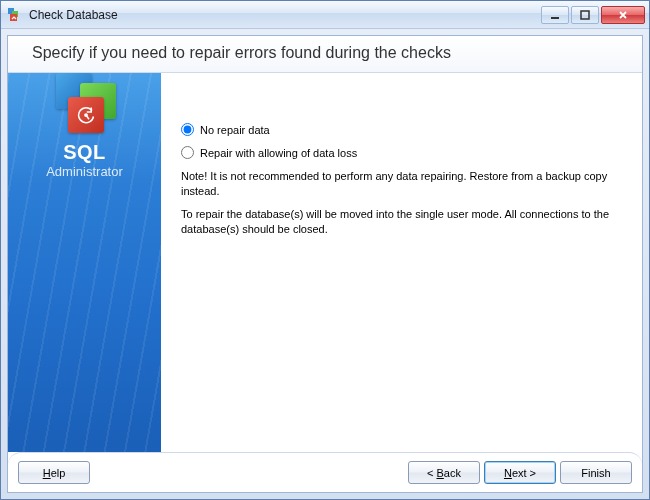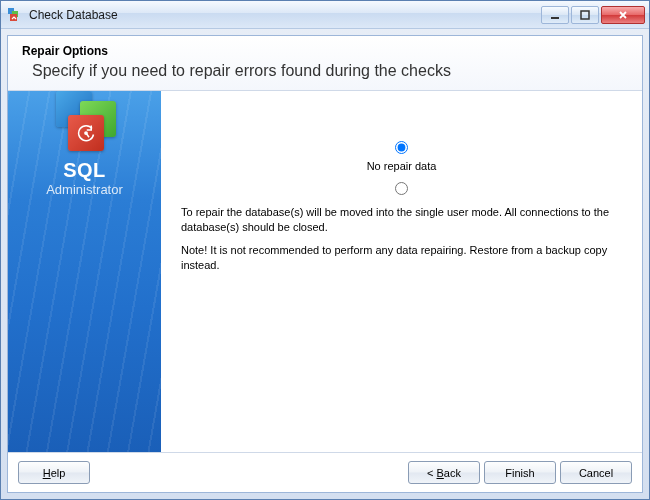--- a/index.html
+++ b/index.html
@@ -118,41 +118,41 @@
     flex: 1;
     padding: 50px 20px 16px 20px;
     color: #000;
   }
   .radio-row {
     display: flex;
     align-items: center;
     gap: 6px;
     margin-bottom: 10px;
     font-size: 11px;
-    flex-direction: column;
   }
   .radio-row input[type=radio] {
     width: 13px; height: 13px;
     margin:0;
   }
   .note {
     font-size: 11px;
     line-height: 1.35;
     margin-top: 4px;
     margin-bottom: 8px;
     color: #000;
   }
   .footer {
     height: 40px;
     border-top: 1px solid #cfd9e8;
     display: flex;
     align-items: center;
     padding: 0 10px;
     gap: 4px;
     background: #fff;
+    border-radius: 13px;
   }
   .footer .spacer { flex: 1; }
   .btn {
     height: 23px;
     min-width: 72px;
     padding: 0 10px;
     border: 1px solid #8a9cb5;
     border-radius: 3px;
     background: linear-gradient(to bottom, #fdfefe 0%, #eef2f7 48%, #e2e8f1 52%, #f0f4f9 100%);
     font-size: 11px;
@@ -212,21 +212,20 @@
         <svg width="10" height="10" viewBox="0 0 10 10">
             <path d="M2 2 L8 8 M8 2 L2 8" stroke="#fff" stroke-width="1.8"></path>
           </svg>
       </div>
     </div>
   </div>
 
   <div class="content">
 
     <div class="header">
-      <div class="header-title">Repair Options</div>
       <div class="header-sub">Specify if you need to repair errors found during the checks</div>
     </div>
 
     <div class="body">
 
       <div class="sidebar">
         <div class="logo-wrap">
           <div class="logo-cubes">
             <div class="cube blue"></div>
             <div class="cube green"></div>
@@ -244,37 +243,38 @@
         </div>
       </div>
 
       <div class="main">
         <label class="radio-row">
           <input type="radio" name="repair" checked="" style="">
           <span>No repair data</span>
         </label>
         <label class="radio-row">
           <input type="radio" name="repair" style="">
+          <span>Repair with allowing of data loss</span>
         </label>
+        <div class="note">Note! It is not recommended to perform any data repairing. Restore from a backup copy instead.</div>
         <div class="note">To repair the database(s) will be moved into the single user mode. All connections to the database(s) should be closed.</div>
-        <div class="note">Note! It is not recommended to perform any data repairing. Restore from a backup copy instead.</div>
       </div>
 
     </div>
 
     <div class="footer">
       <div class="btn">
         <span><span class="underline">H</span><span>elp</span></span>
       </div>
       <div class="spacer"></div>
       <div class="btn">
         <span>&lt; <span class="underline">B</span><span>ack</span></span>
       </div>
+      <div class="btn default">
+        <span><span class="underline">N</span><span>ext &gt;</span></span>
+      </div>
       <div class="btn">
         <span>Finish</span>
       </div>
-      <div class="btn">
-        <span>Cancel</span>
-      </div>
     </div>
 
   </div>
 </div>
 
 </body></html>

